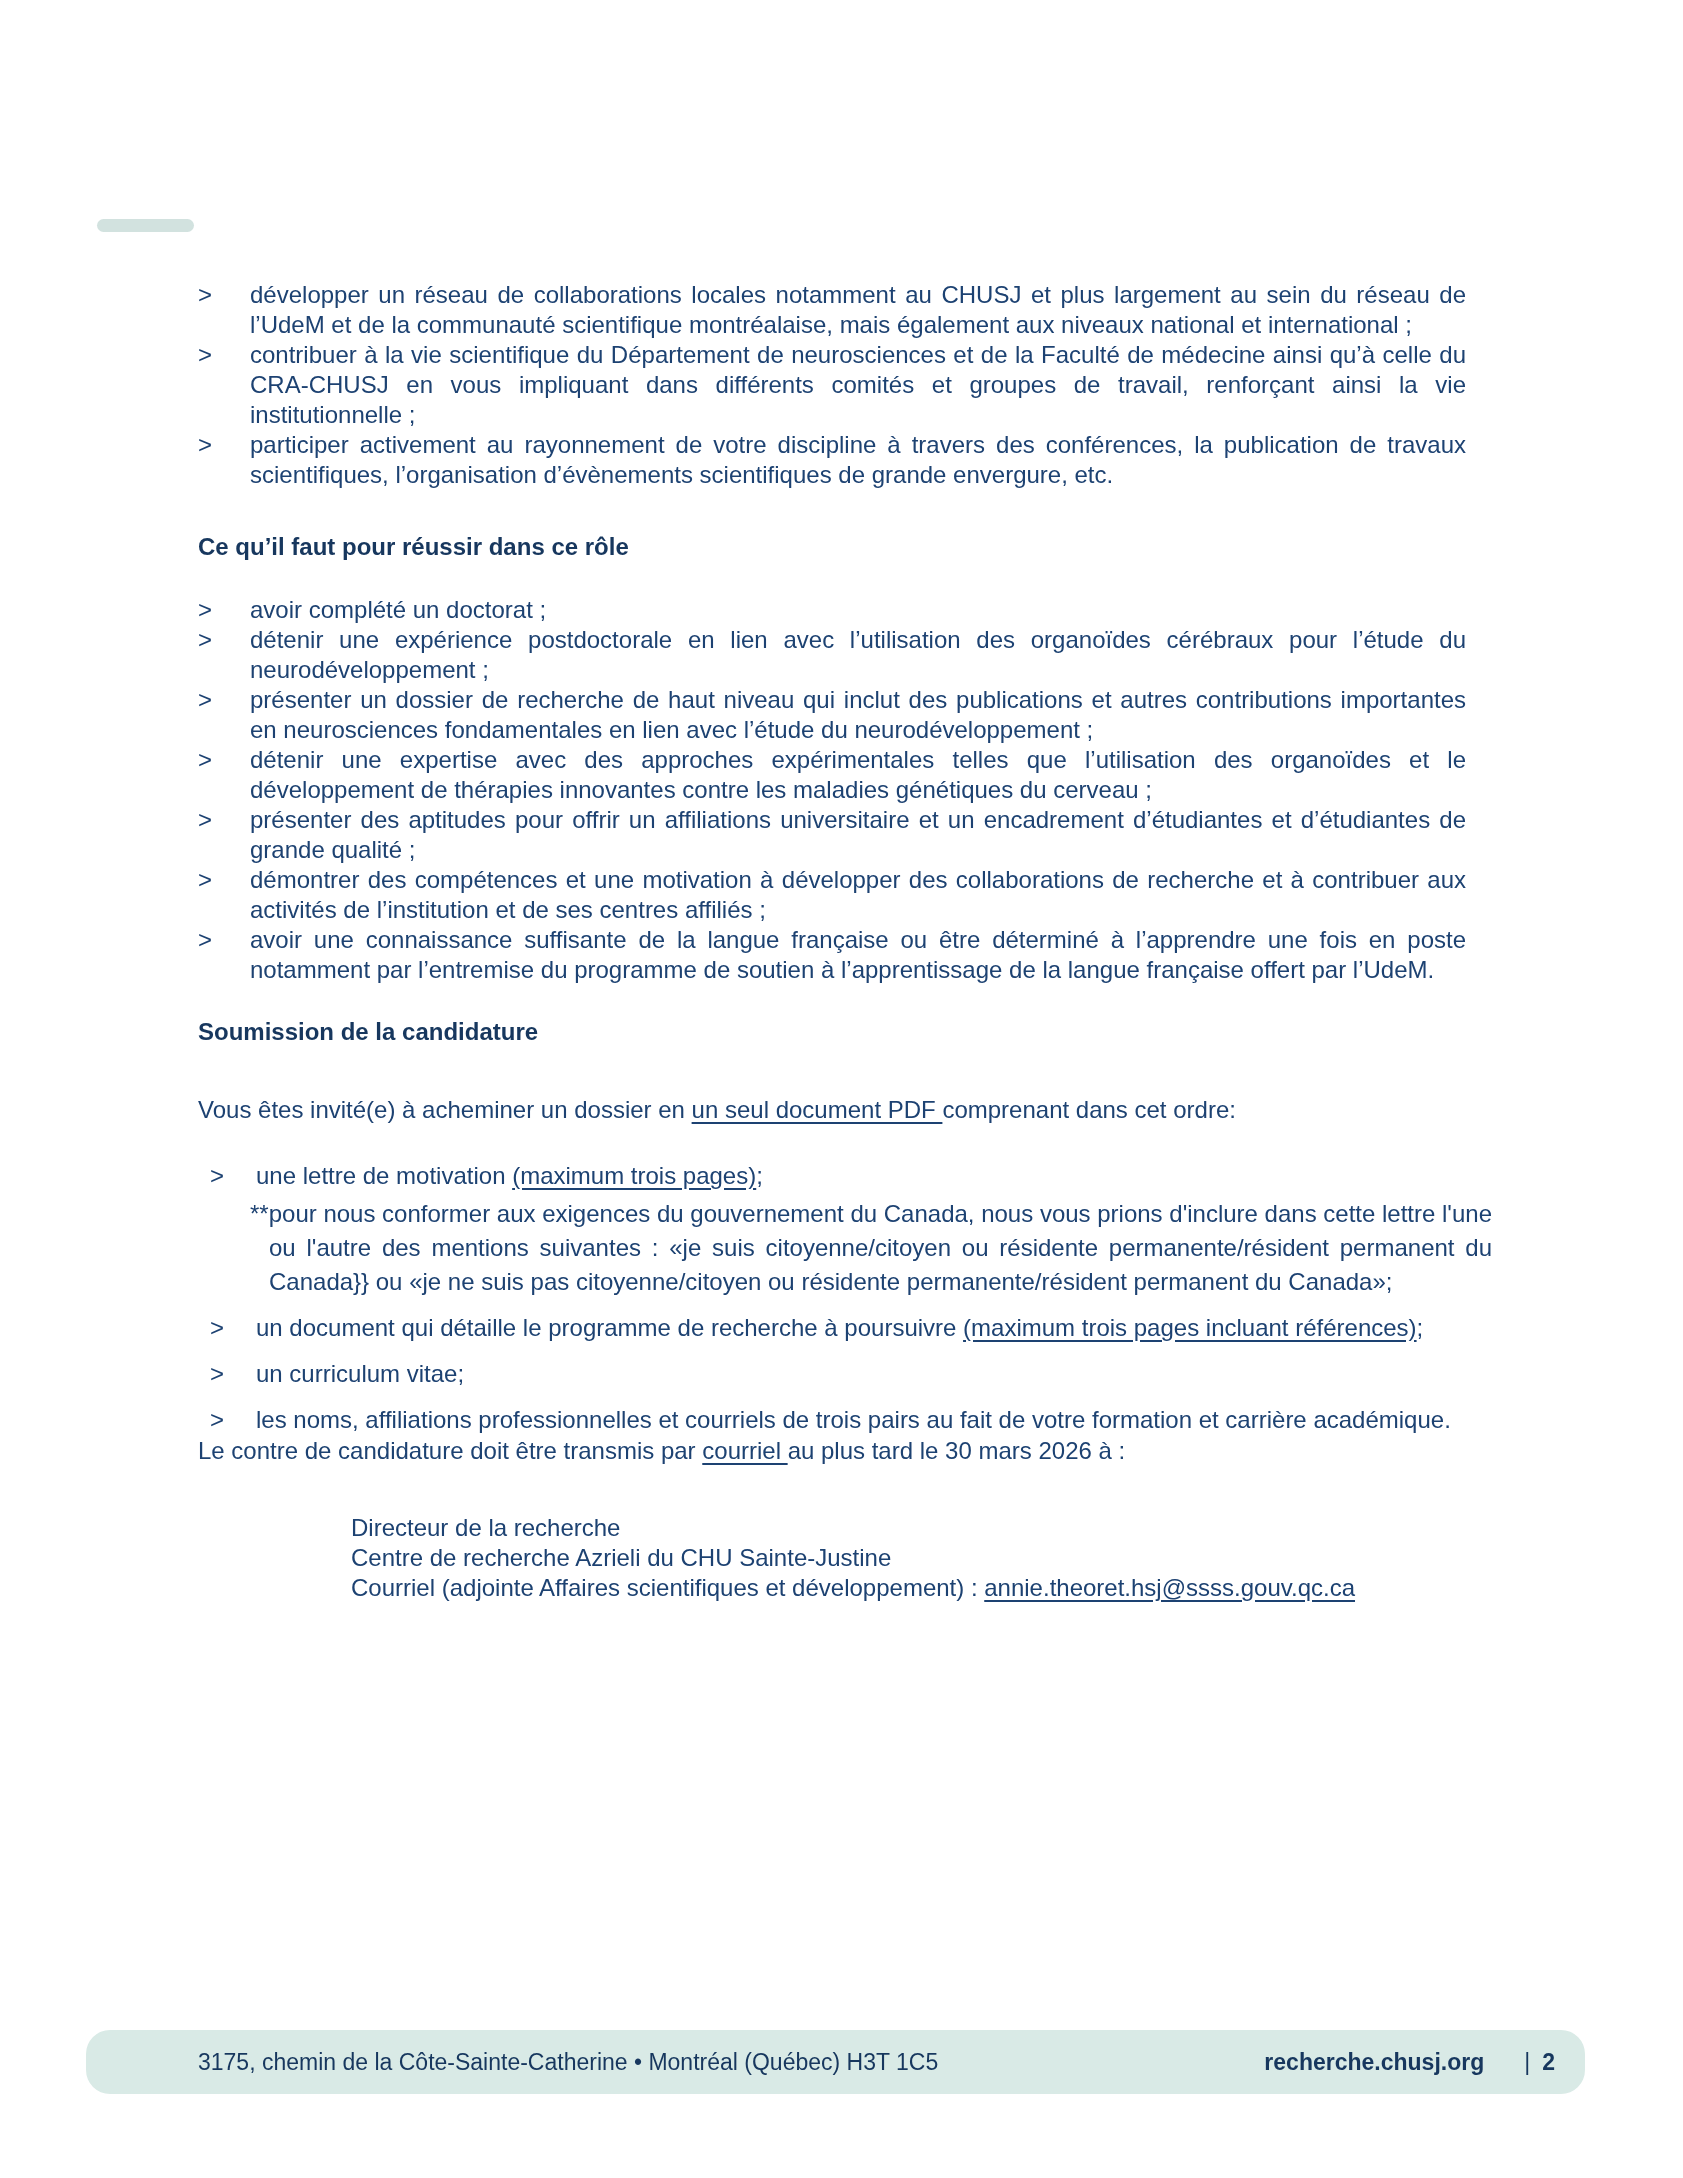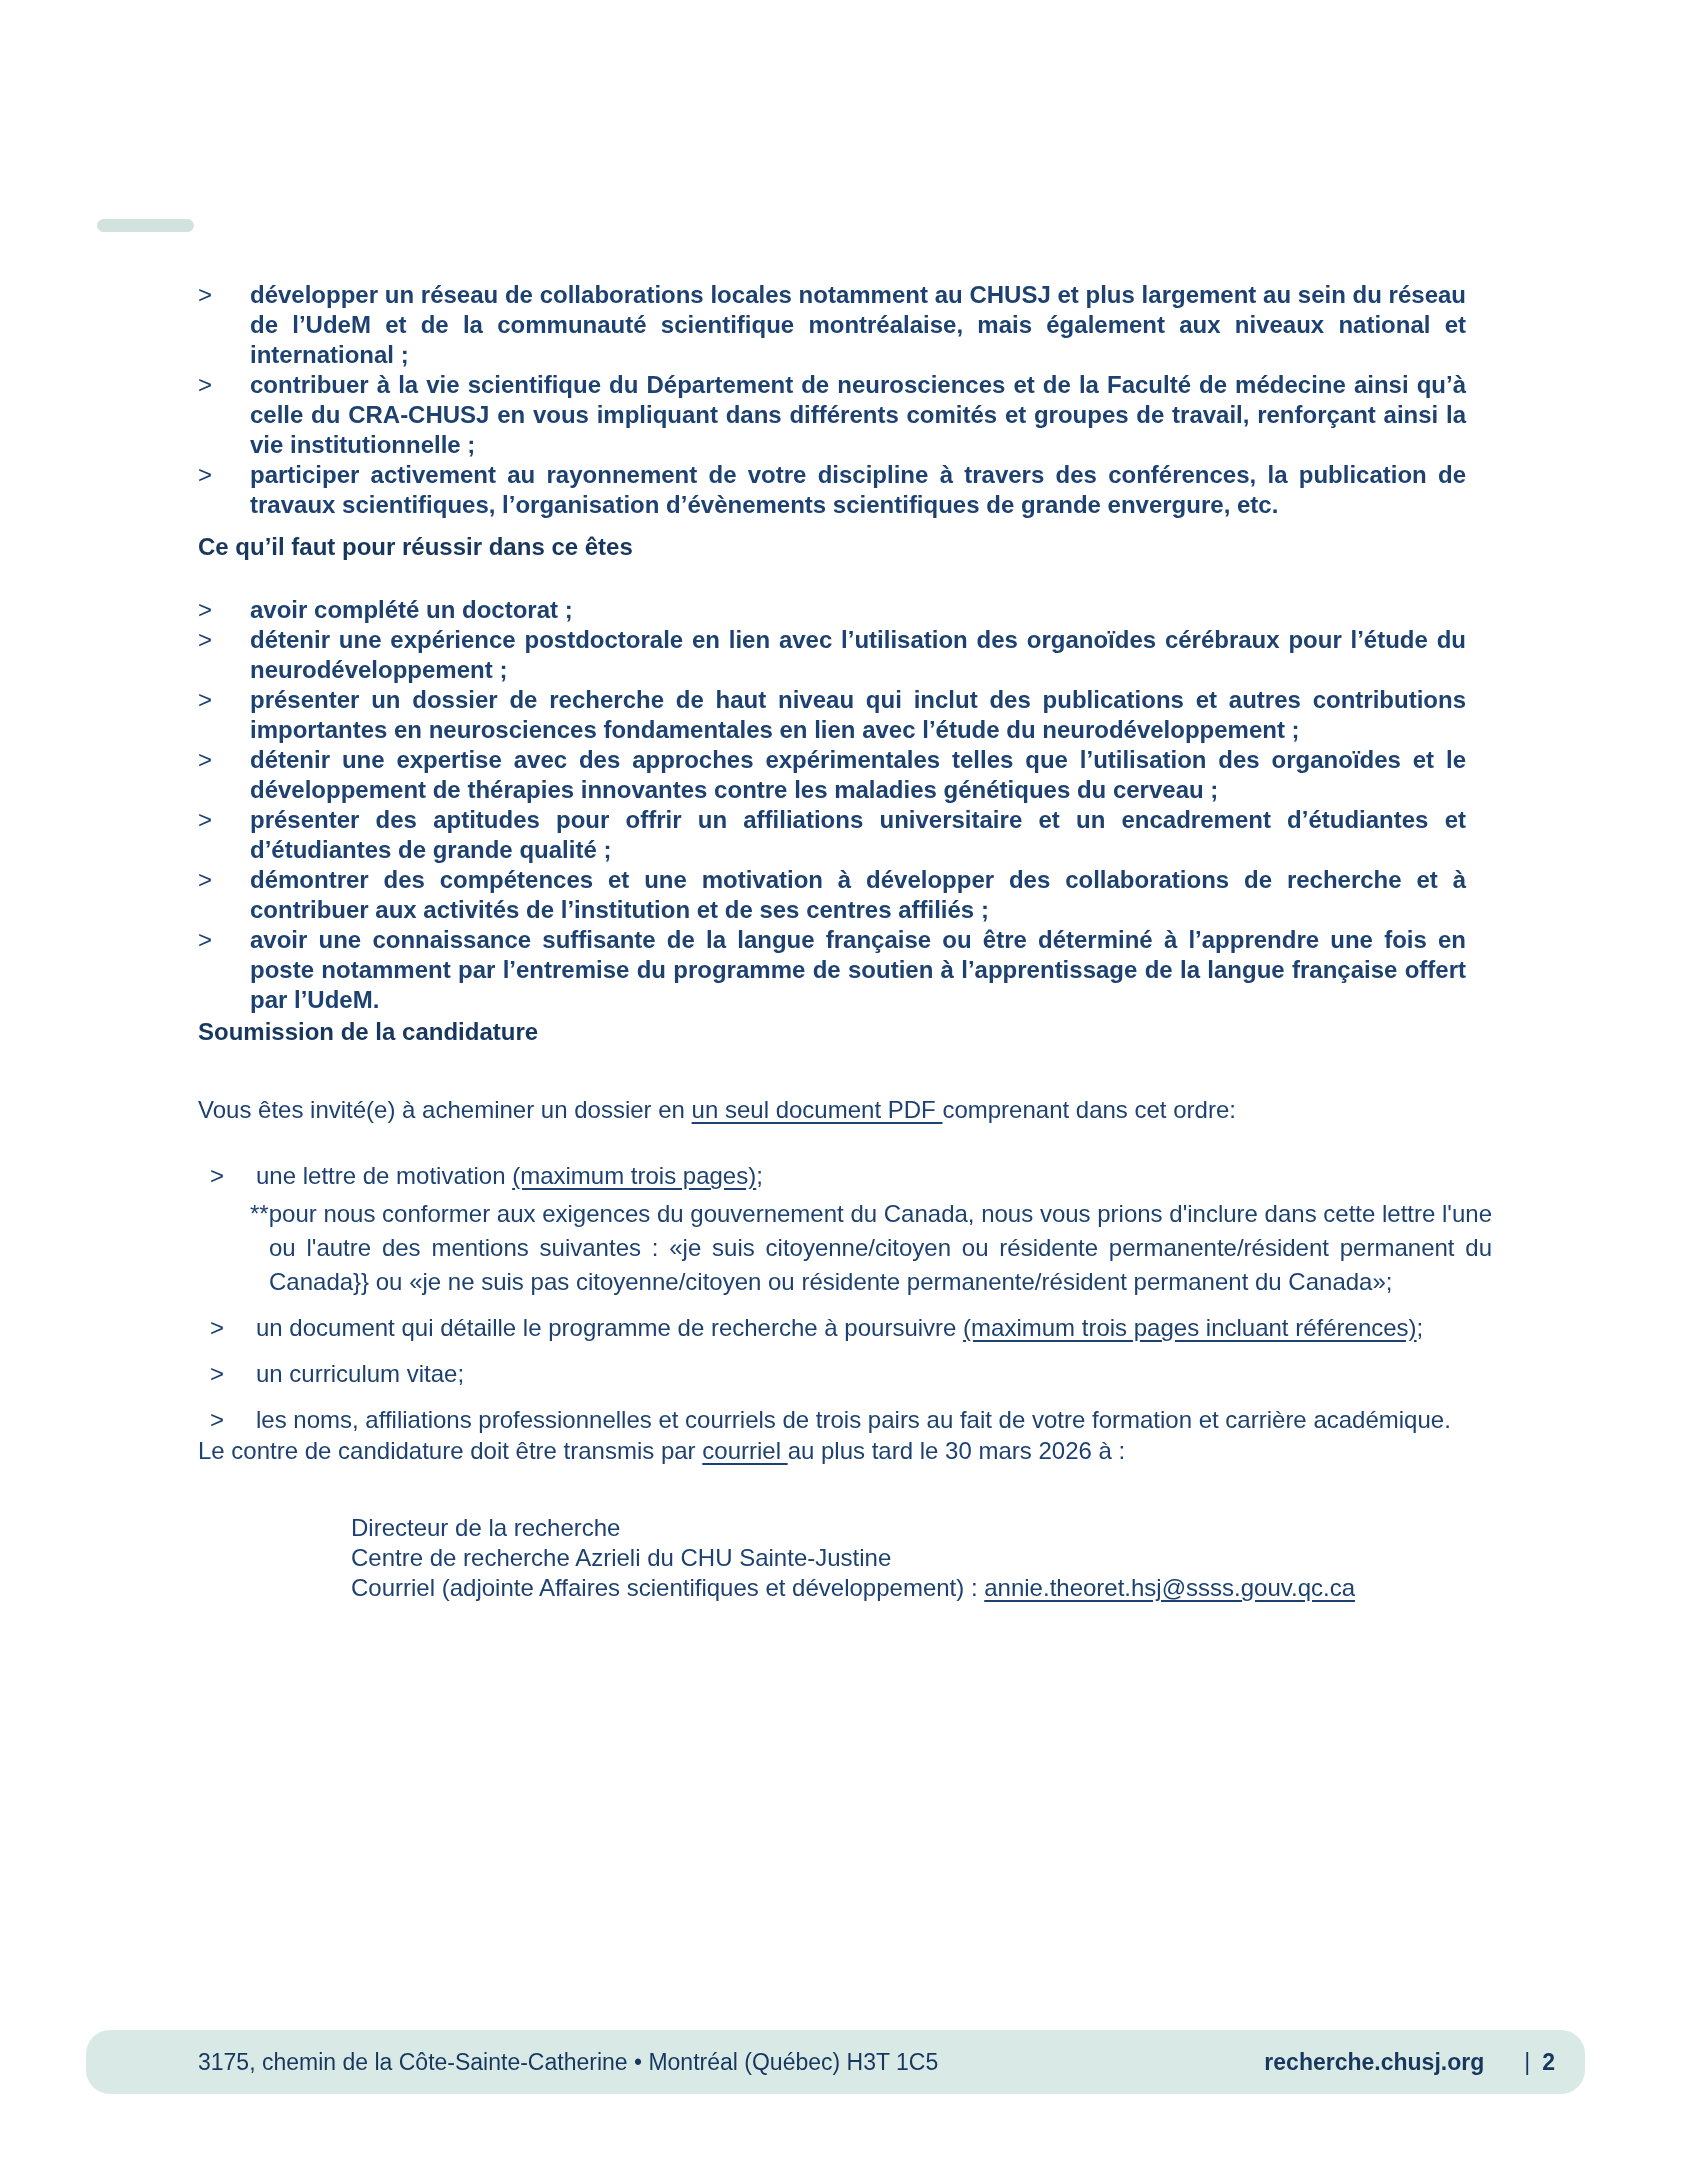--- a/index.html
+++ b/index.html
@@ -22,21 +22,21 @@
   }
   .accent-bar{
     position:absolute;
     left:97px;top:219px;width:97px;height:13px;
     background:var(--teal-bar);
     border-radius:7px;
   }
   section,.abs{position:absolute;}
   .bullets{left:198px;width:1268px;}
   .bullet{position:relative;padding-left:52px;line-height:30px;}
-  .bullet .btext{text-align:justify;font-weight:bold;}
+  .bullet .btext{text-align:justify;}
   .bullet .marker{position:absolute;left:0;top:0;}
   .heading{
     position:absolute;left:198px;
     font-size:24px;font-weight:bold;color:var(--navy-dark);
     line-height:30px;
   }
   #intro-bullets{top:280px;}
   #role-heading{top:532px;}
   #role-bullets{top:595px;}
   #submission-heading{top:1017px;}
@@ -84,21 +84,21 @@
     <div class="bullet">
       <span class="marker">&gt;</span>
       <div class="btext">contribuer à la vie scientifique du Département de neurosciences et de la Faculté de médecine ainsi qu’à celle du CRA-CHUSJ en vous impliquant dans différents comités et groupes de travail, renforçant ainsi la vie institutionnelle ;</div>
     </div>
     <div class="bullet">
       <span class="marker">&gt;</span>
       <div class="btext">participer activement au rayonnement de votre discipline à travers des conférences, la publication de travaux scientifiques, l’organisation d’évènements scientifiques de grande envergure, etc.</div>
     </div>
   </section>
 
-  <h2 id="role-heading" class="heading">Ce qu’il faut pour réussir dans ce êtes</h2>
+  <h2 id="role-heading" class="heading">Ce qu’il faut pour réussir dans ce rôle</h2>
 
   <section id="role-bullets" class="bullets">
     <div class="bullet">
       <span class="marker">&gt;</span>
       <div class="btext">avoir complété un doctorat ;</div>
     </div>
     <div class="bullet">
       <span class="marker">&gt;</span>
       <div class="btext">détenir une expérience postdoctorale en lien avec l’utilisation des organoïdes cérébraux pour l’étude du neurodéveloppement ;</div>
     </div>

